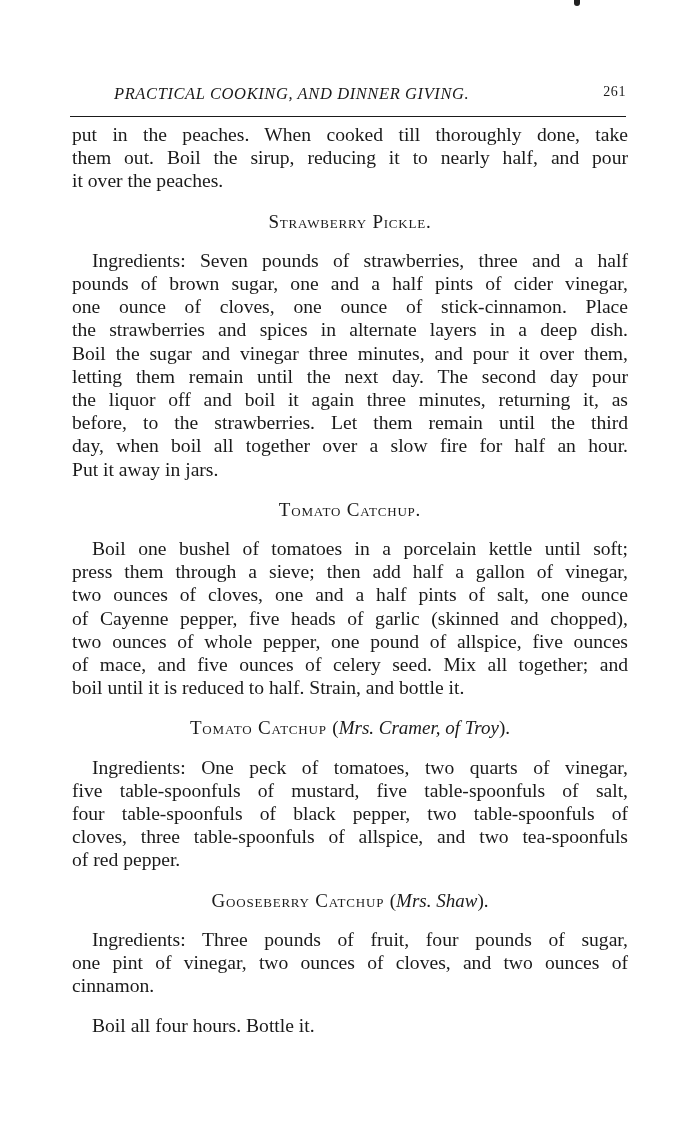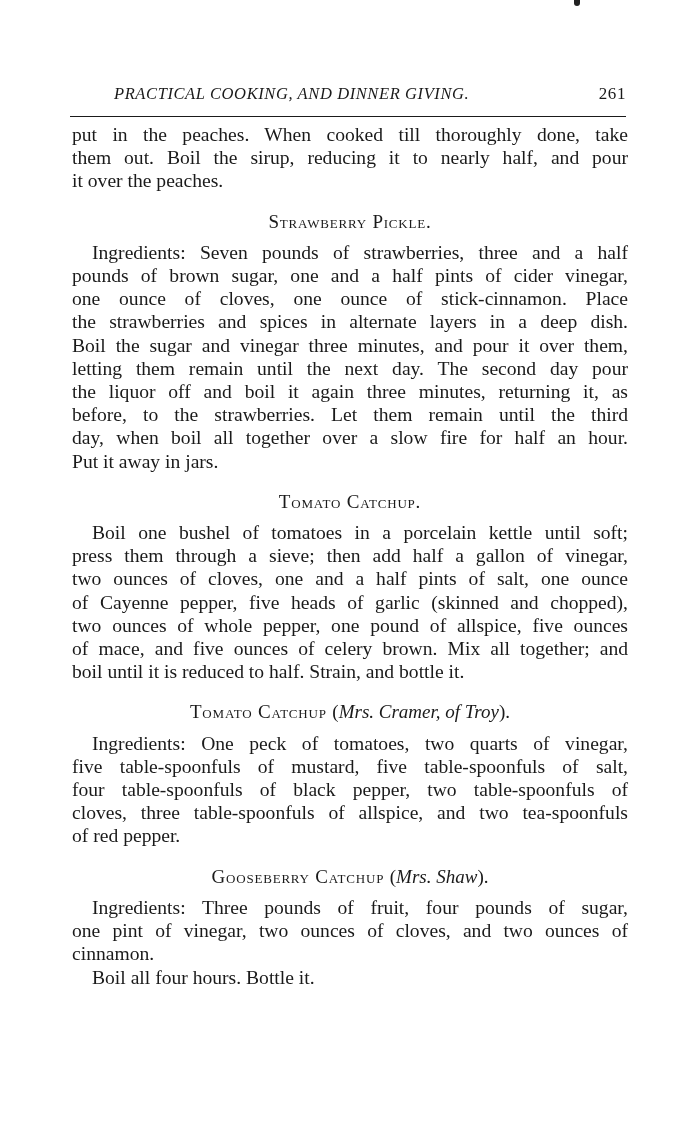--- a/index.html
+++ b/index.html
@@ -38,21 +38,21 @@
       position: absolute;
       left: 42px;
       top: 6px;
       white-space: nowrap;
     }
     .page-num {
       position: absolute;
       right: 2px;
       top: 6px;
       font-style: normal;
-      font-size: 17px;
+      font-size: 14px;
     }
     .rule {
       height: 0;
       border-top: 1.6px solid #1a1a1a;
       margin: 8px 0 0 -2px;
       width: 556px;
     }
     .body {
       font-family: "Liberation Serif", serif;
       font-size: 19.6px;
@@ -69,21 +69,21 @@
       font-variant: small-caps;
       font-size: 19px;
       letter-spacing: 0.8px;
       margin: 17px 0 8px 0;
       font-family: Liberation Serif, serif;
     }
     .heading .attr { font-variant: normal; font-style: italic; letter-spacing: 0; }
     .heading .paren { font-variant: normal; letter-spacing: 0; }
     .line { display: block; text-align: justify; text-align-last: justify; }
     .line.last { text-align-last: left; }
-    .line.ind { padding-left: 20px; }
+    .line.ind { padding-left: 20px; margin-top: 16px; }
   </style>
 </head>
 <body>
 
 <div class="speck"></div>
 
 <div class="page">
   <div class="running-head">
     <span class="running-title">PRACTICAL COOKING, AND DINNER GIVING.</span>
     <span class="page-num">261</span>
@@ -116,21 +116,21 @@
 
     <div class="heading">
       <span>Tomato Catchup.</span>
     </div>
     <p>
       <span class="line ind">Boil one bushel of tomatoes in a porcelain kettle until soft;</span>
       <span class="line">press them through a sieve; then add half a gallon of vinegar,</span>
       <span class="line">two ounces of cloves, one and a half pints of salt, one ounce</span>
       <span class="line">of Cayenne pepper, five heads of garlic (skinned and chopped),</span>
       <span class="line">two ounces of whole pepper, one pound of allspice, five ounces</span>
-      <span class="line">of mace, and five ounces of celery brown.  Mix all together; and</span>
+      <span class="line">of mace, and five ounces of celery seed.  Mix all together; and</span>
       <span class="line last">boil until it is reduced to half.  Strain, and bottle it.</span>
     </p>
 
     <div class="heading">
       <span>Tomato Catchup</span>
       <span class="paren">(</span><span class="attr">Mrs. Cramer, of Troy</span><span class="paren">).</span>
     </div>
     <p>
       <span class="line ind">Ingredients: One peck of tomatoes, two quarts of vinegar,</span>
       <span class="line">five table-spoonfuls of mustard, five table-spoonfuls of salt,</span>

